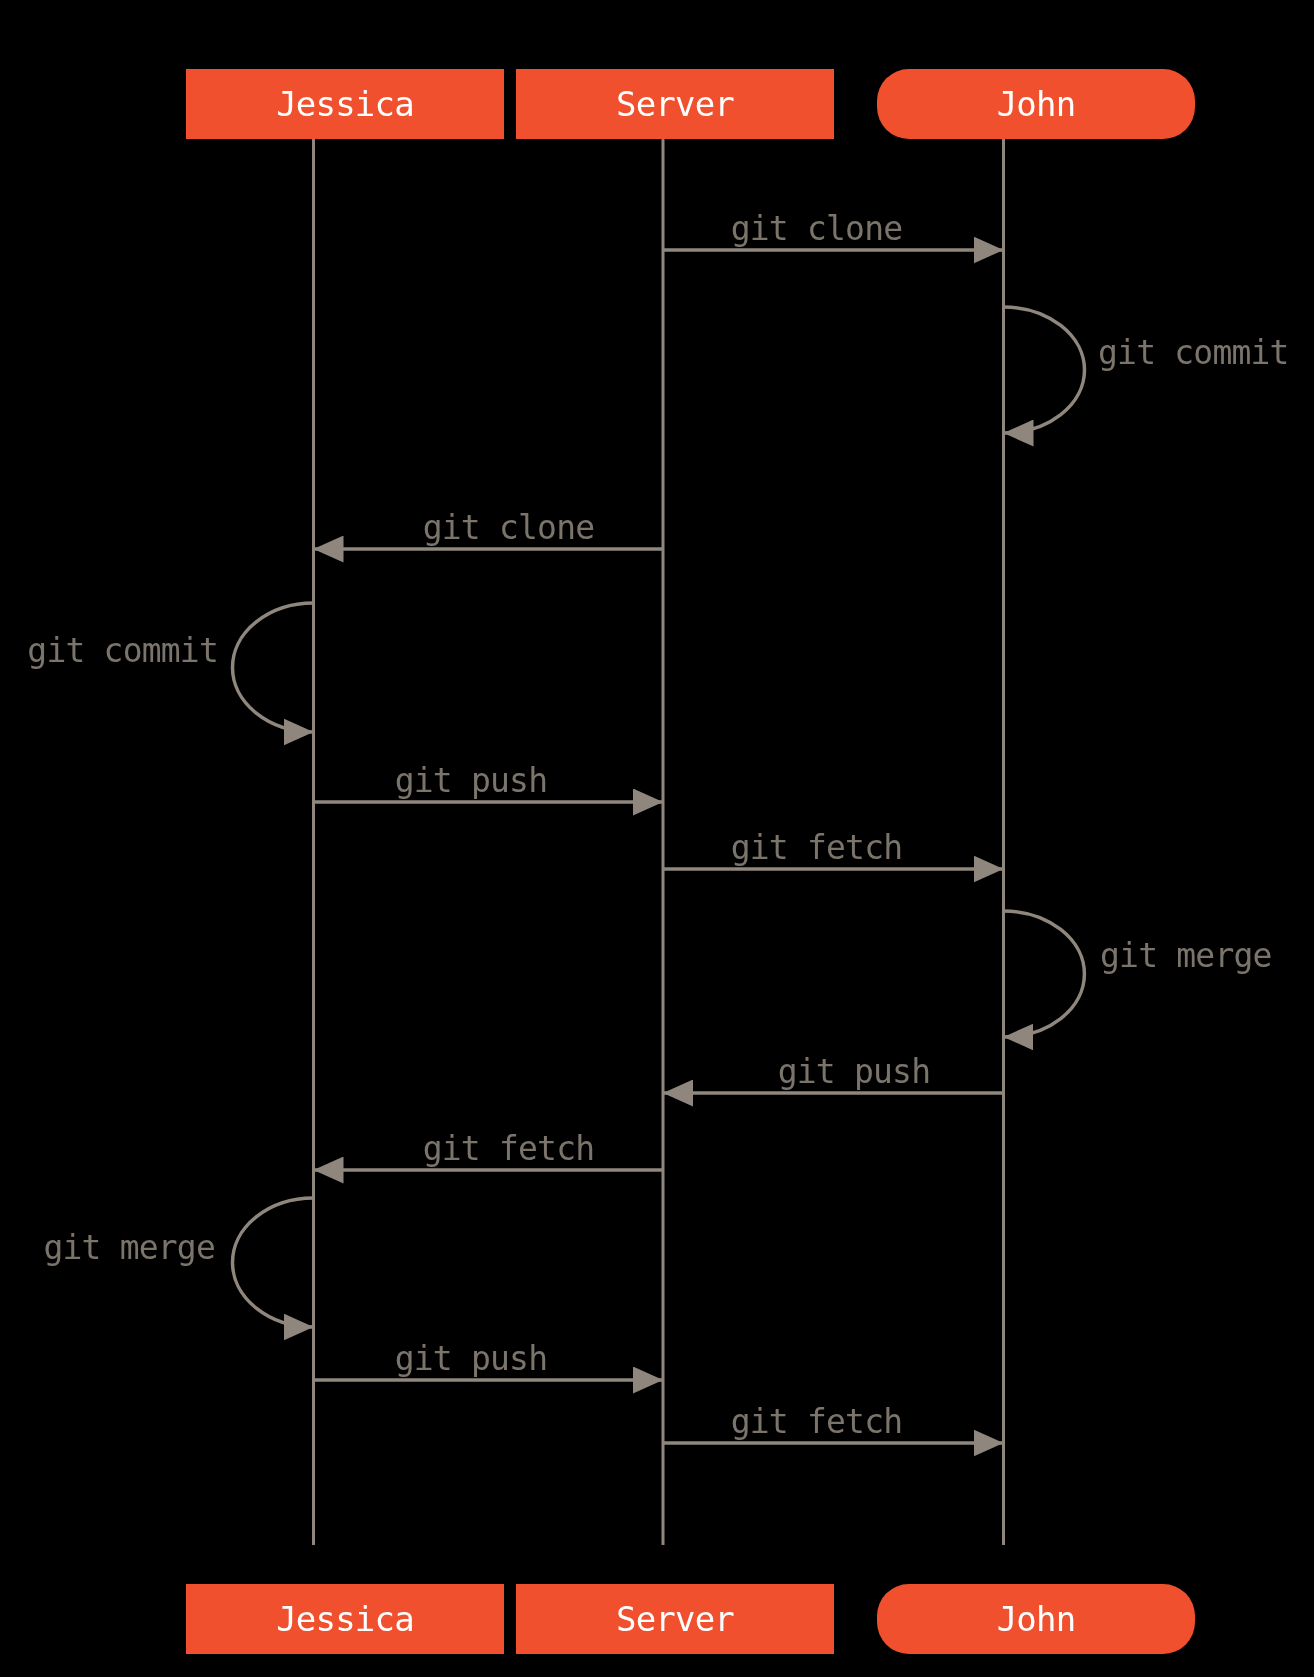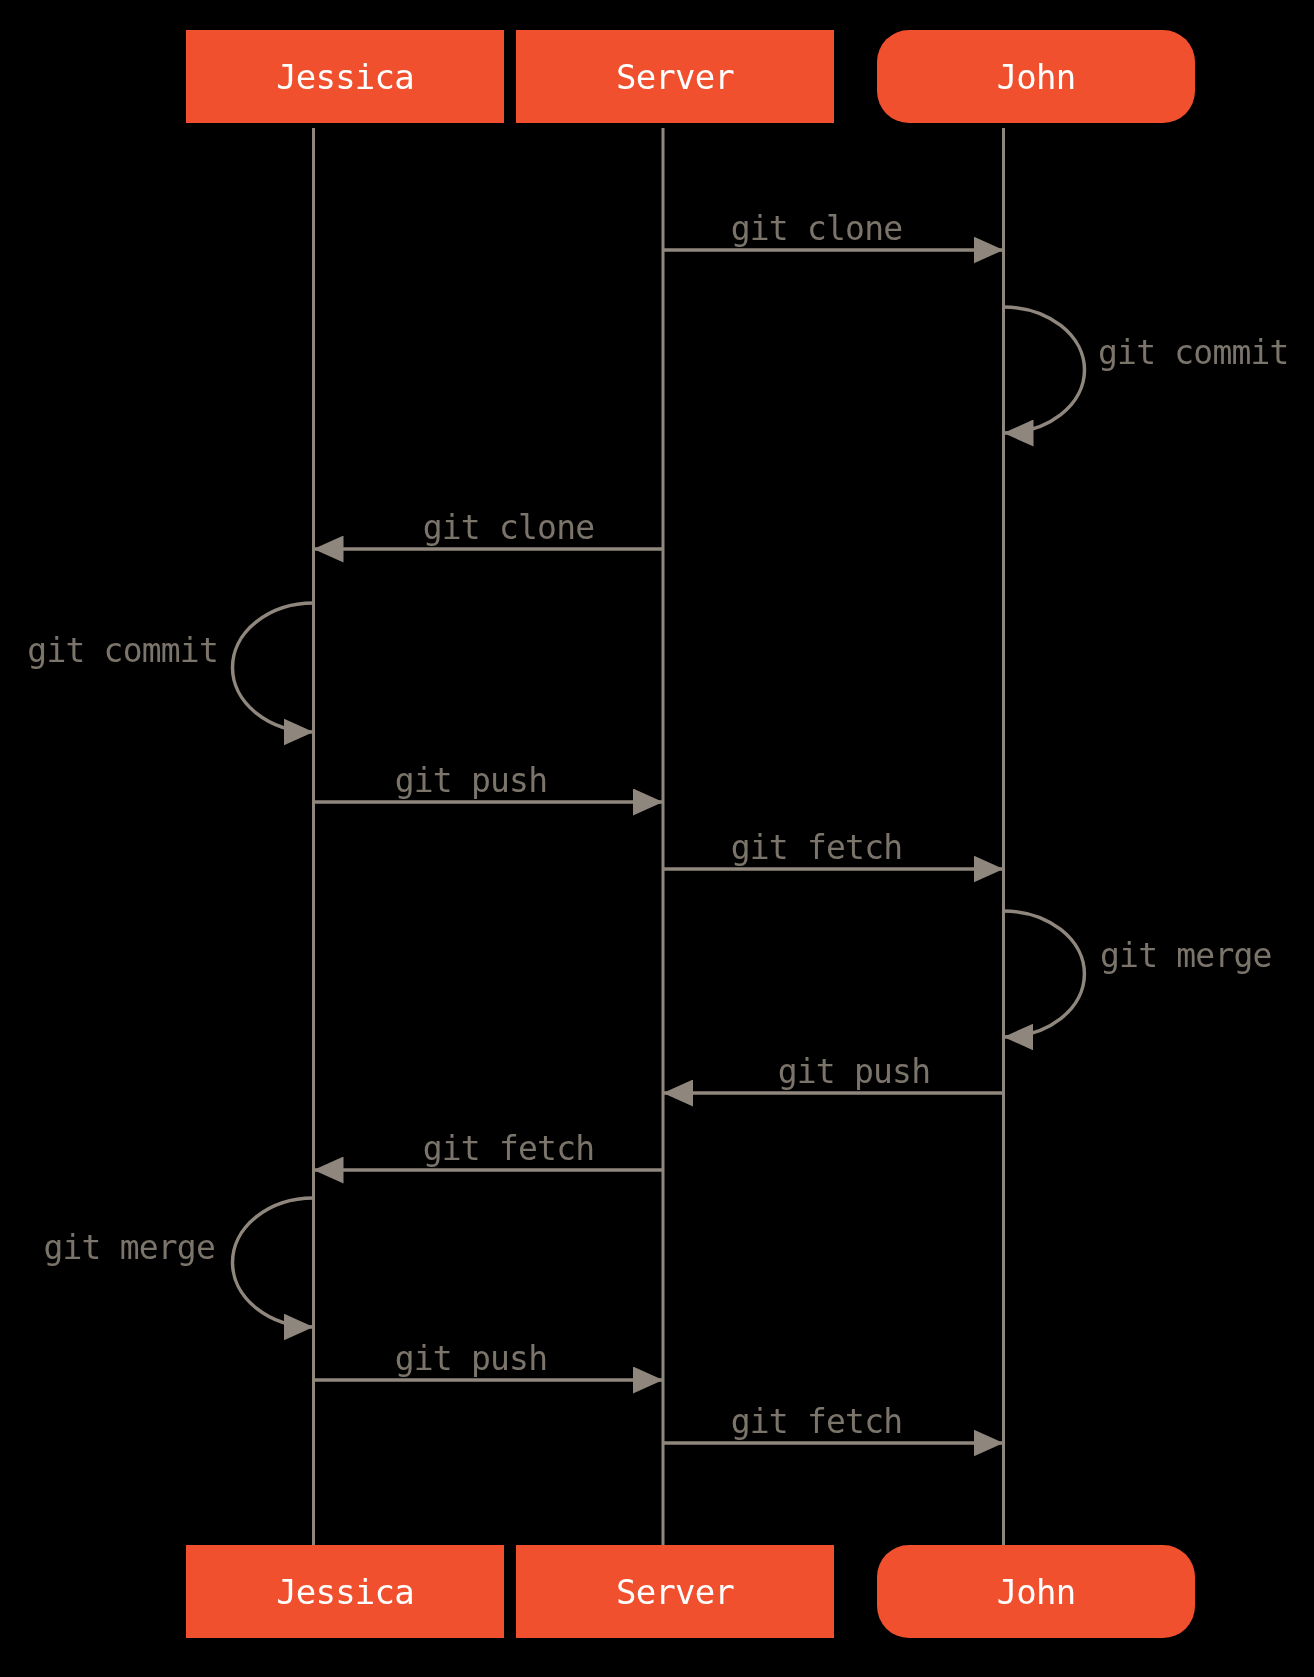--- a/index.html
+++ b/index.html
@@ -16,25 +16,26 @@
     font-family: "DejaVu Sans Mono", "Liberation Mono", monospace;
   }
   .diagram-svg {
     position: absolute;
     left: 0;
     top: 0;
   }
   .actor-box {
     position: absolute;
     width: 318px;
-    height: 93px;
+    height: 70px;
     background: #f1502e;
     display: flex;
     align-items: center;
     justify-content: center;
+    margin-top: 39px;
   }
   .actor-box span {
     color: #ffffff;
     font-size: 34px;
     letter-spacing: -0.8px;
     white-space: nowrap;
   }
   .row-top    { top: 30px; }
   .row-bottom { top: 1545px; }
   .col-jessica { left: 186px; }

